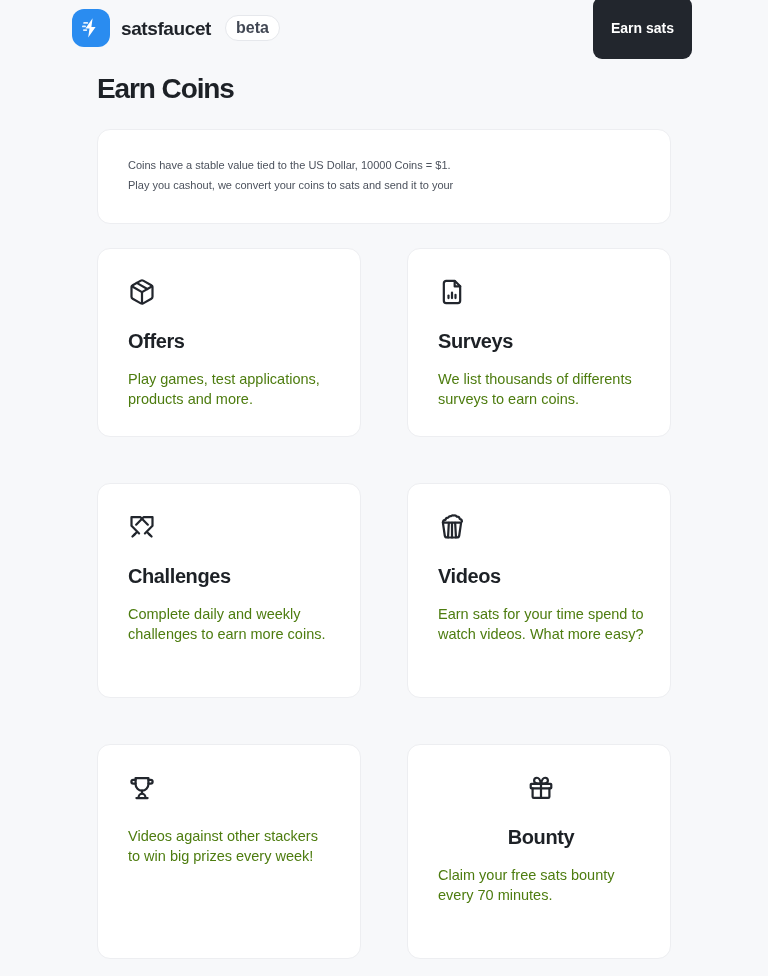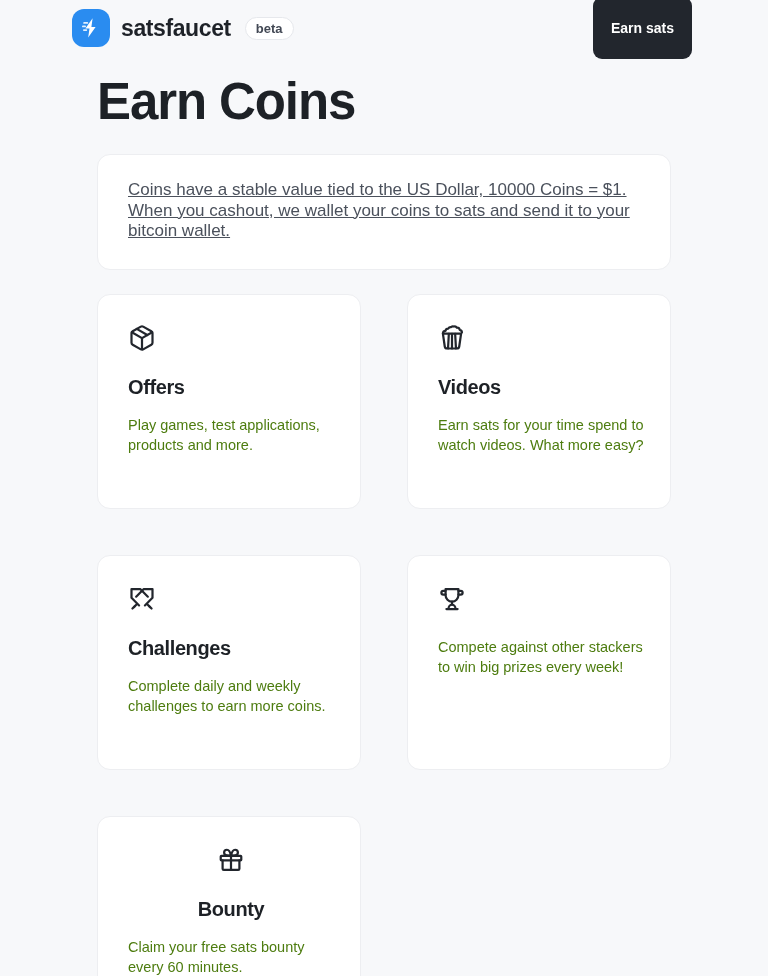--- a/index.html
+++ b/index.html
@@ -43,29 +43,29 @@
     height: 38px;
     border-radius: 12px;
     background: #2a8cf0;
     display: flex;
     align-items: center;
     justify-content: center;
     flex: none;
   }
 
   .brand-name {
-    font-size: 23px;
+    font-size: 19px;
     font-weight: bold;
     letter-spacing: -0.4px;
     color: #1e2228;
     line-height: 1;
   }
 
   .beta-badge {
-    font-size: 13px;
+    font-size: 16px;
     font-weight: bold;
     color: #424854;
     background: #ffffff;
     border: 1px solid #e6e8ec;
     border-radius: 999px;
     padding: 4px 10px 4px 10px;
     line-height: 1;
     margin-left: 3px;
   }
 
@@ -78,21 +78,21 @@
     border-radius: 9px;
     padding: 24px 18px;
     cursor: pointer;
     font-family: "Liberation Sans", sans-serif;
     line-height: 1;
   }
 
   
   .page-title {
     margin: 18px 0 0 97px;
-    font-size: 51px;
+    font-size: 28px;
     font-weight: bold;
     letter-spacing: -1.1px;
     color: #1d2126;
     line-height: 1.1;
   }
 
   
   .content {
     margin: 0 auto;
     width: 574px;
@@ -107,24 +107,23 @@
     border-radius: 13px;
   }
 
   
   .info-card {
     margin-top: 24px;
     padding: 25px 28px 27px 30px;
   }
 
   .info-card p {
-    font-size: 17px;
+    font-size: 11px;
     line-height: 20.5px;
     color: #4b515c;
-    text-decoration: underline;
   }
 
   
   .grid {
     margin-top: 24px;
     display: grid;
     grid-template-columns: 1fr 1fr;
     column-gap: 24px;
     row-gap: 24px;
     gap: 46px;
@@ -186,92 +185,104 @@
 
     <button class="earn-sats-btn">Earn sats</button>
   </div>
 
   <h1 class="page-title">Earn Coins</h1>
 
   <div class="content">
 
     <div class="card info-card">
       <p>Coins have a stable value tied to the US Dollar, 10000 Coins = $1.</p>
-      <p>When you cashout, we wallet your coins to sats and send it to your</p>
-      <p>bitcoin wallet.</p>
+      <p>Play you cashout, we convert your coins to sats and send it to your</p>
     </div>
 
     <div class="grid">
 
       <div class="card feature-card row1">
         <span class="feature-icon">
           <svg width="28" height="28" viewBox="0 0 24 24" fill="none" stroke="currentColor" stroke-width="1.9" stroke-linecap="round" stroke-linejoin="round">
             <path d="M21 16V8a2 2 0 0 0-1-1.73l-7-4a2 2 0 0 0-2 0l-7 4A2 2 0 0 0 3 8v8a2 2 0 0 0 1 1.73l7 4a2 2 0 0 0 2 0l7-4A2 2 0 0 0 21 16z"></path>
             <path d="M7.5 4.2 16.5 9.4"></path>
             <path d="M3.3 7.1 12 12.1l8.7-5"></path>
             <path d="M12 12.1V21"></path>
           </svg>
         </span>
         <div class="feature-title">Offers</div>
         <div class="feature-desc">Play games, test applications, products and more.</div>
       </div>
 
-
-      <div class="card feature-card row2-tall">
-        <span class="feature-icon">
-          <svg width="28" height="28" viewBox="0 0 24 24" fill="none" stroke="currentColor" stroke-width="1.9" stroke-linecap="round" stroke-linejoin="round">
-            <path d="M4.2 8.2h15.6l-1.6 11.1a2 2 0 0 1-2 1.7H7.8a2 2 0 0 1-2-1.7L4.2 8.2z"></path>
-            <path d="M4.2 8.2c0-1.3 1-2.3 2.2-2.3.2-1.2 1.2-2 2.4-2 .5-.9 1.5-1.4 2.5-1.2.6-.7 1.6-.9 2.4-.5.9-.3 1.9.1 2.4.9 1.2-.1 2.3.7 2.5 1.9 1.1.2 1.9 1.2 1.9 2.3"></path>
-            <path d="M9.3 8.4 8.6 20.9"></path>
-            <path d="M12 8.4v12.5"></path>
-            <path d="M14.7 8.4l.7 12.5"></path>
-          </svg>
-        </span>
-        <div class="feature-title">Videos</div>
-        <div class="feature-desc">Earn sats for your time spend to watch videos. What more easy?</div>
+      <div class="card feature-card row1">
+        <span class="feature-icon">
+          <svg width="28" height="28" viewBox="0 0 24 24" fill="none" stroke="currentColor" stroke-width="1.9" stroke-linecap="round" stroke-linejoin="round">
+            <path d="M14.5 2.5H7a2 2 0 0 0-2 2v15a2 2 0 0 0 2 2h10a2 2 0 0 0 2-2V7l-4.5-4.5z"></path>
+            <path d="M14.3 2.7V7.2H19"></path>
+            <path d="M9 17.2v-2.1"></path>
+            <path d="M12 17.2v-4.6"></path>
+            <path d="M15 17.2v-2.8"></path>
+          </svg>
+        </span>
+        <div class="feature-title">Surveys</div>
+        <div class="feature-desc">We list thousands of differents surveys to earn coins.</div>
       </div>
 
       <div class="card feature-card row2-short">
         <span class="feature-icon">
           <svg width="28" height="28" viewBox="0 0 24 24" fill="none" stroke="currentColor" stroke-width="1.9" stroke-linecap="round" stroke-linejoin="round">
             <path d="M14.5 17.5 21 11V3.5h-7.5L7 10"></path>
             <path d="M9.5 17.5 3 11V3.5h7.5L17 10"></path>
             <path d="M5 19l2.5-2.5"></path>
             <path d="M19 19l-2.5-2.5"></path>
             <path d="M3.8 20.2 6 18"></path>
             <path d="M20.2 20.2 18 18"></path>
           </svg>
         </span>
         <div class="feature-title">Challenges</div>
         <div class="feature-desc">Complete daily and weekly challenges to earn more coins.</div>
       </div>
 
+      <div class="card feature-card row2-tall">
+        <span class="feature-icon">
+          <svg width="28" height="28" viewBox="0 0 24 24" fill="none" stroke="currentColor" stroke-width="1.9" stroke-linecap="round" stroke-linejoin="round">
+            <path d="M4.2 8.2h15.6l-1.6 11.1a2 2 0 0 1-2 1.7H7.8a2 2 0 0 1-2-1.7L4.2 8.2z"></path>
+            <path d="M4.2 8.2c0-1.3 1-2.3 2.2-2.3.2-1.2 1.2-2 2.4-2 .5-.9 1.5-1.4 2.5-1.2.6-.7 1.6-.9 2.4-.5.9-.3 1.9.1 2.4.9 1.2-.1 2.3.7 2.5 1.9 1.1.2 1.9 1.2 1.9 2.3"></path>
+            <path d="M9.3 8.4 8.6 20.9"></path>
+            <path d="M12 8.4v12.5"></path>
+            <path d="M14.7 8.4l.7 12.5"></path>
+          </svg>
+        </span>
+        <div class="feature-title">Videos</div>
+        <div class="feature-desc">Earn sats for your time spend to watch videos. What more easy?</div>
+      </div>
+
       <div class="card feature-card row3-tall">
         <span class="feature-icon">
           <svg width="28" height="28" viewBox="0 0 24 24" fill="none" stroke="currentColor" stroke-width="1.9" stroke-linecap="round" stroke-linejoin="round">
             <path d="M6.5 3.5h11v5.2a5.5 5.5 0 0 1-11 0V3.5z"></path>
             <path d="M6.5 5h-2a1.6 1.6 0 0 0 0 3.2h2"></path>
             <path d="M17.5 5h2a1.6 1.6 0 0 1 0 3.2h-2"></path>
             <path d="M12 14.2v2.6"></path>
             <path d="M9 20.5c0-2 1.3-3.7 3-3.7s3 1.7 3 3.7"></path>
             <path d="M7.2 20.6h9.6"></path>
           </svg>
         </span>
-        <div class="feature-desc">Compete against other stackers to win big prizes every week!</div>
+        <div class="feature-desc">Videos against other stackers to win big prizes every week!</div>
       </div>
 
       <div class="card feature-card row3-short">
         <span class="feature-icon">
           <svg width="28" height="28" viewBox="0 0 24 24" fill="none" stroke="currentColor" stroke-width="1.9" stroke-linecap="round" stroke-linejoin="round">
             <rect x="3.2" y="8.4" width="17.6" height="3.9" rx="0.6"></rect>
             <path d="M4.8 12.3v7.2a1 1 0 0 0 1 1h12.4a1 1 0 0 0 1-1v-7.2"></path>
             <path d="M12 8.4v12.1"></path>
             <path d="M12 8.4S11 3.2 8.5 3.2a2.4 2.4 0 0 0 0 4.8c1.6 0 3.5.4 3.5.4z"></path>
             <path d="M12 8.4s1-5.2 3.5-5.2a2.4 2.4 0 0 1 0 4.8c-1.6 0-3.5.4-3.5.4z"></path>
           </svg>
         </span>
         <div class="feature-title">Bounty</div>
-        <div class="feature-desc">Claim your free sats bounty every 60 minutes.</div>
+        <div class="feature-desc">Claim your free sats bounty every 70 minutes.</div>
       </div>
 
     </div>
   </div>
 </div>
 
 </body></html>

